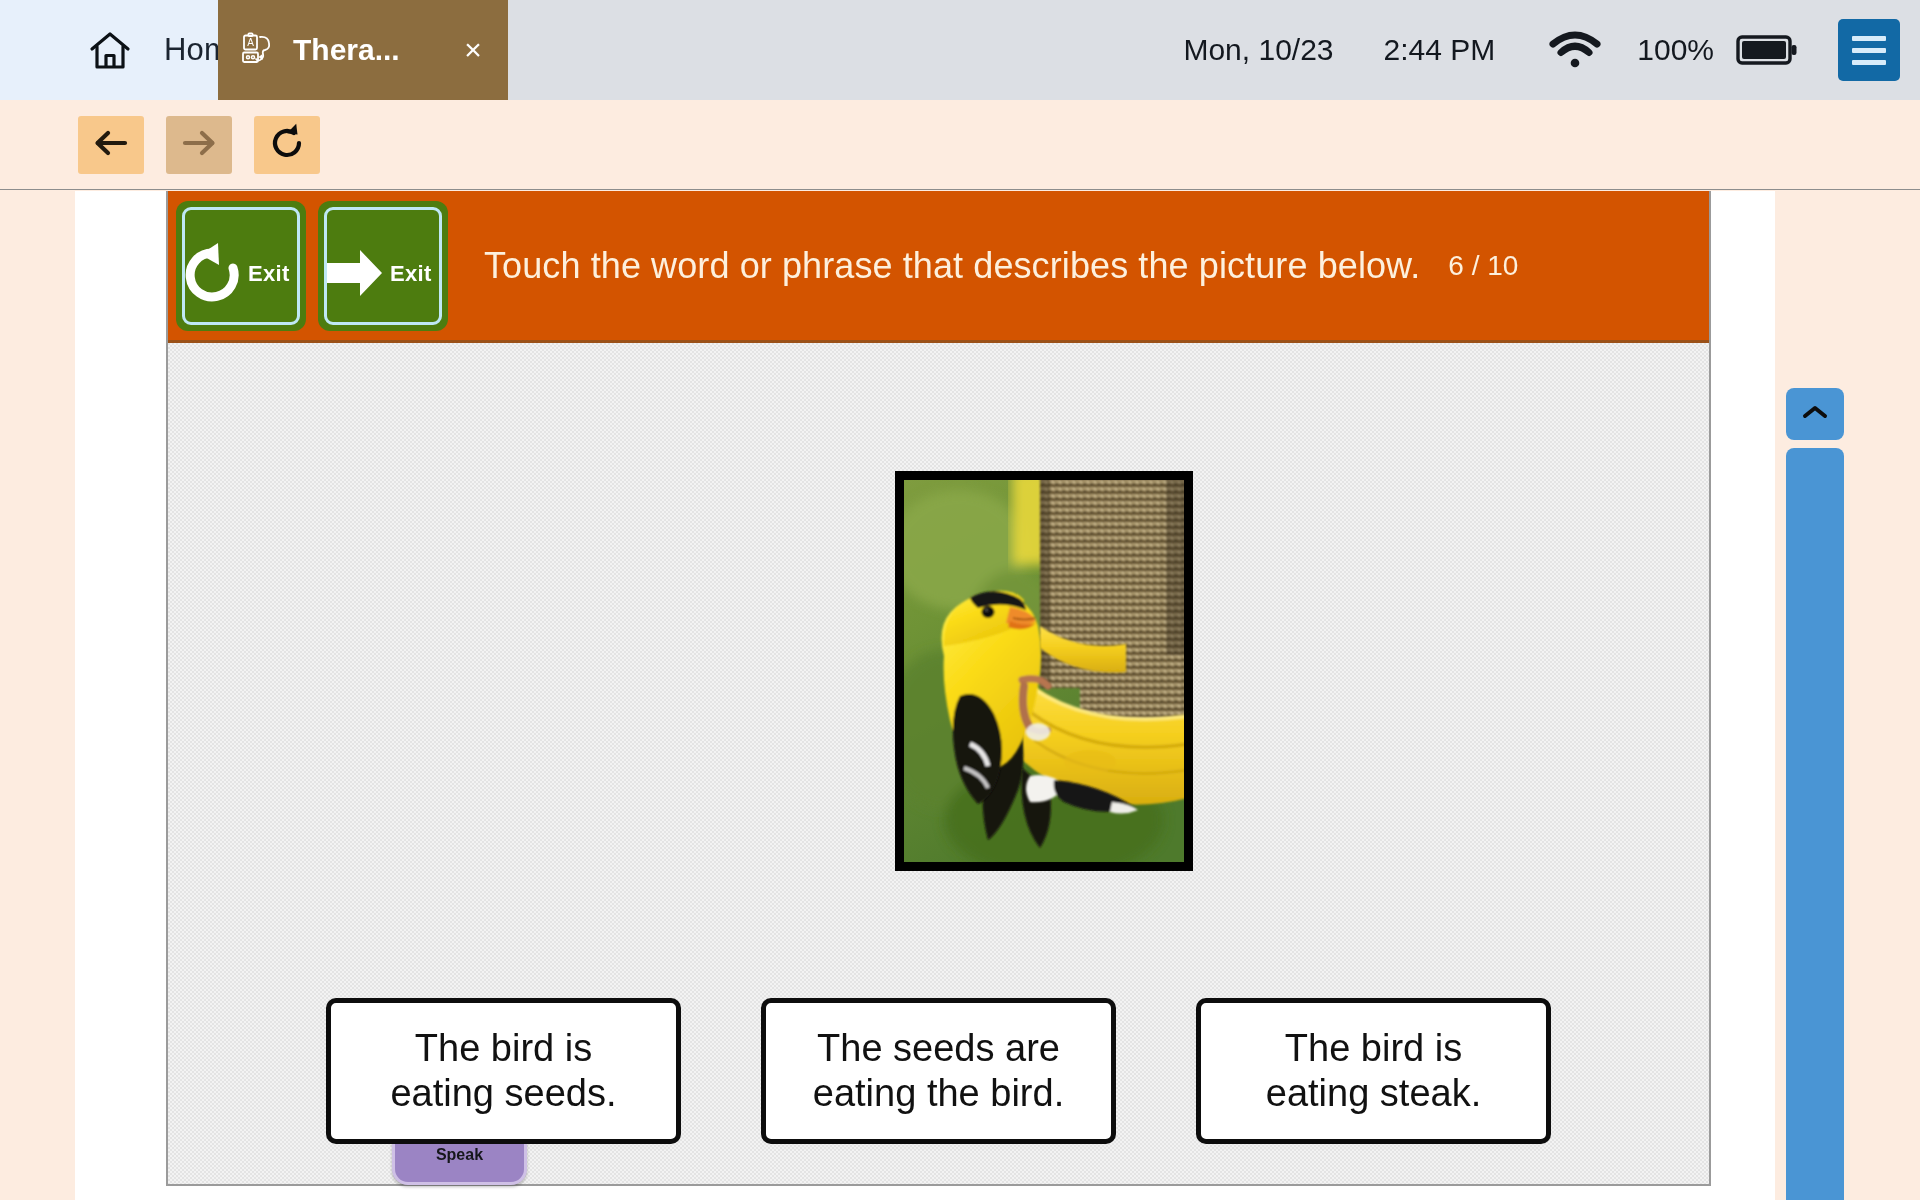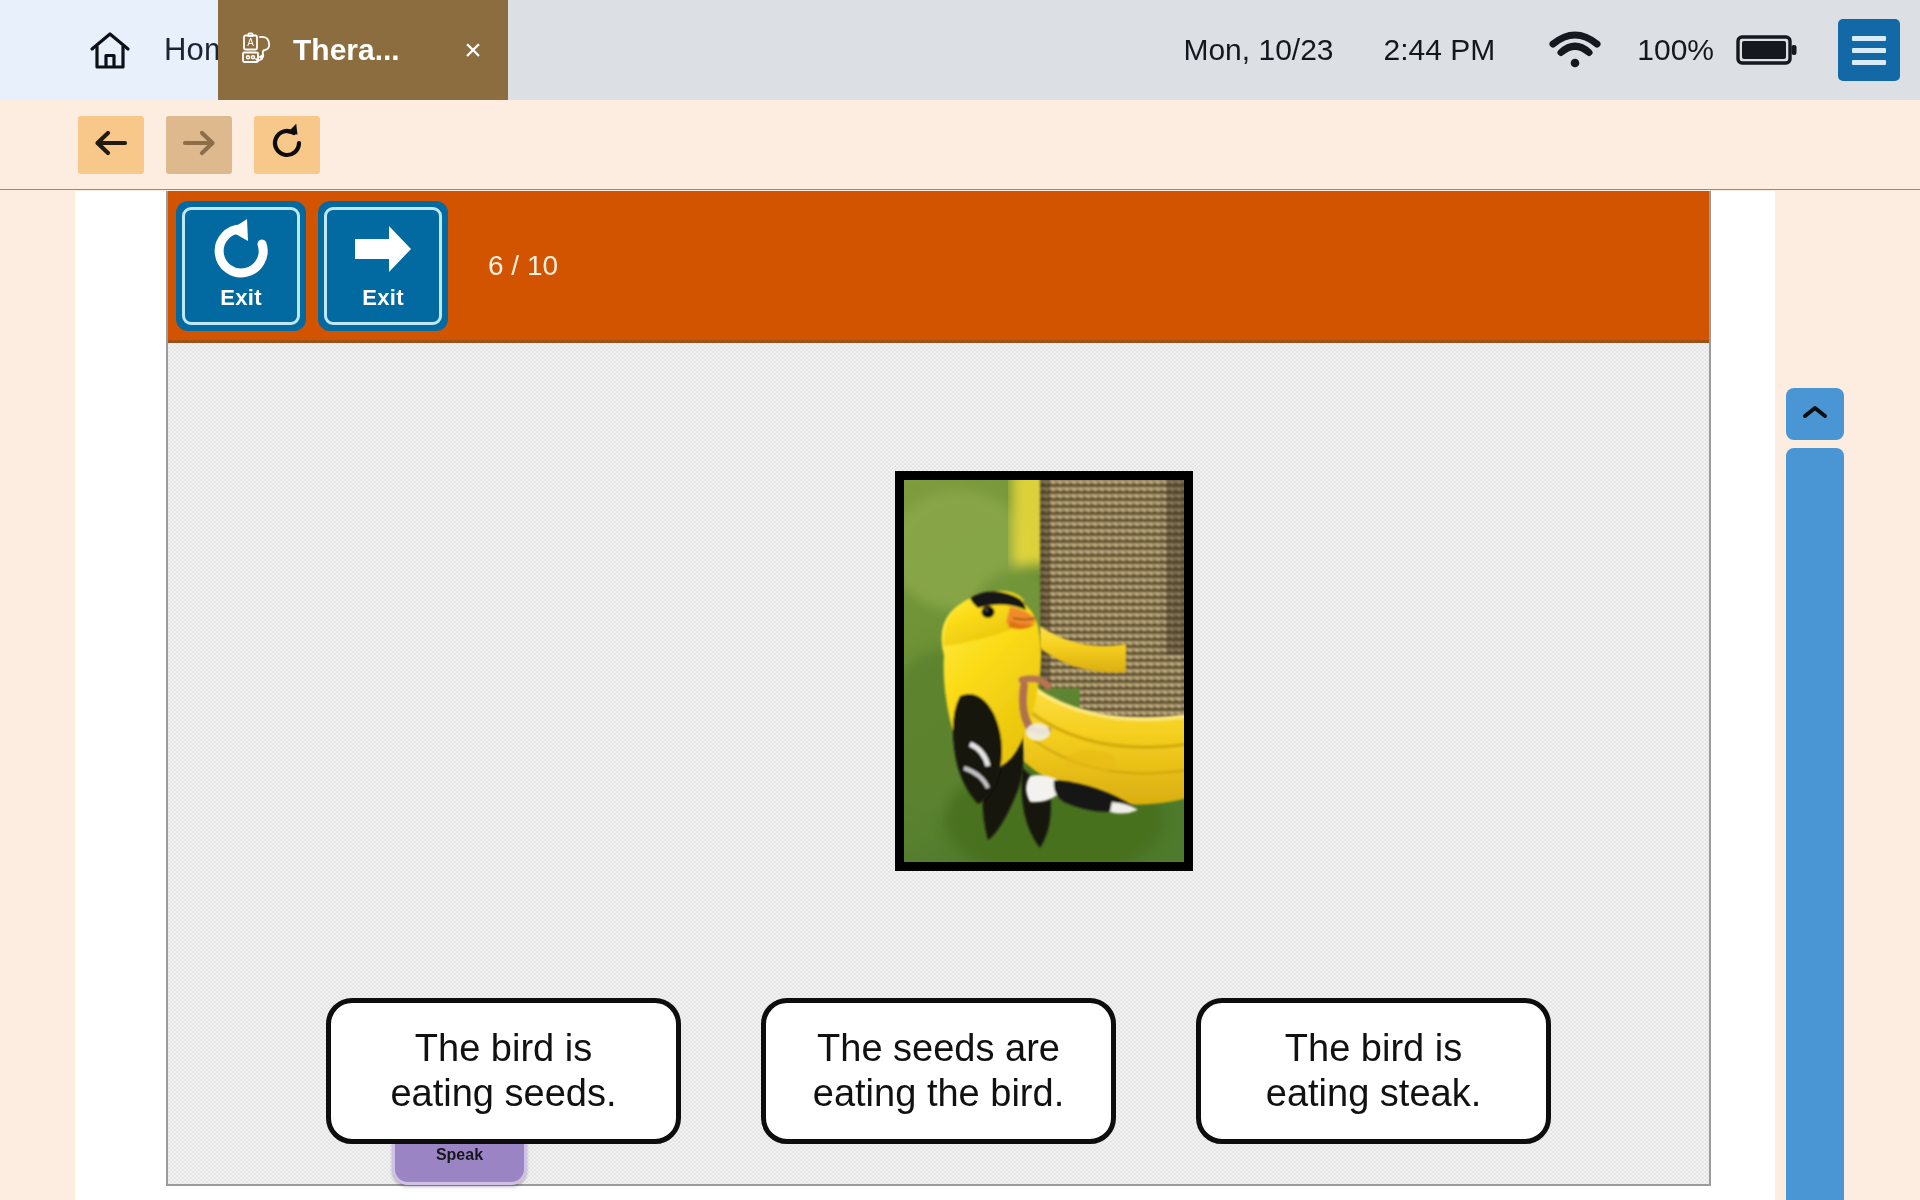--- a/index.html
+++ b/index.html
@@ -83,23 +83,23 @@
     display:flex; flex-direction:column;
   }
 
   
   .orange {
     height:152px; background:#d35400; display:flex; align-items:center;
     padding-left:8px; flex:0 0 auto; position:relative;
     border-bottom:3px solid #9b5118;
   }
   .bigbtn {
-    width:130px; height:130px; background:#0369a1; border-radius:12px;
+    width:130px; height:130px; background:#4d7c0f; border-radius:12px;
     margin-right:12px; position:relative; cursor:pointer;
-    display:flex; flex-direction:column; align-items:center; justify-content:flex-start;
+    display:flex; align-items:center; justify-content:flex-start;
     padding-top:14px;
   }
   .bigbtn::before {
     content:""; position:absolute; left:6px; top:6px; right:6px; bottom:6px;
     border:3px solid #bfe8f5; border-radius:9px; pointer-events:none;
   }
   .bigbtn svg { width:72px; height:68px; display:block; }
   .bigbtn-label {
     color:#fff; font-size:22px; font-weight:700; margin-top:2px; letter-spacing:.3px;
   }
@@ -128,21 +128,21 @@
   }
   .photo { position:absolute; inset:0; overflow:hidden; }
 
   
   .answers {
     position:absolute; left:0; top:655px; width:100%; height:160px;
     display:flex; justify-content:center; gap:80px;
   }
   .answer {
     width:355px; height:146px; background:#fff;
-    border:5px solid #0d0d0d; border-radius:26px;
+    border:5px solid #0d0d0d; border-radius:10px;
     display:flex; align-items:center; justify-content:center; text-align:center;
     font-size:38px; color:#111; line-height:1.18; cursor:pointer;
     padding:0 12px;
   }
 
   .speak {
     position:absolute; left:224px; top:712px; width:135px; height:130px;
     background:#9b84c4; border:3px solid #cfc0e6; border-radius:16px;
     display:flex; flex-direction:column; align-items:center; justify-content:center;
     cursor:pointer; box-shadow:0 2px 3px rgba(0,0,0,.25);
@@ -270,20 +270,21 @@
 
       <div class="bigbtn">
         <span>
           <svg viewBox="0 0 72 68" width="72" height="68">
             <path d="M8 24 H42 V11 L64 34 L42 57 V44 H8 Z" fill="#fff"></path>
           </svg>
         </span>
         <span class="bigbtn-label">Exit</span>
       </div>
 
+      <span class="prompt">Touch the word or phrase that describes the picture below.</span>
       <span class="counter">6 / 10</span>
     </div>
 
     <div class="content">
 
       <div class="photo-frame">
         <div class="photo">
           <svg viewBox="0 0 280 382" width="280" height="382" preserveAspectRatio="none">
             <defs>
               <linearGradient id="bg" x1="0" y1="0" x2="0.4" y2="1">

